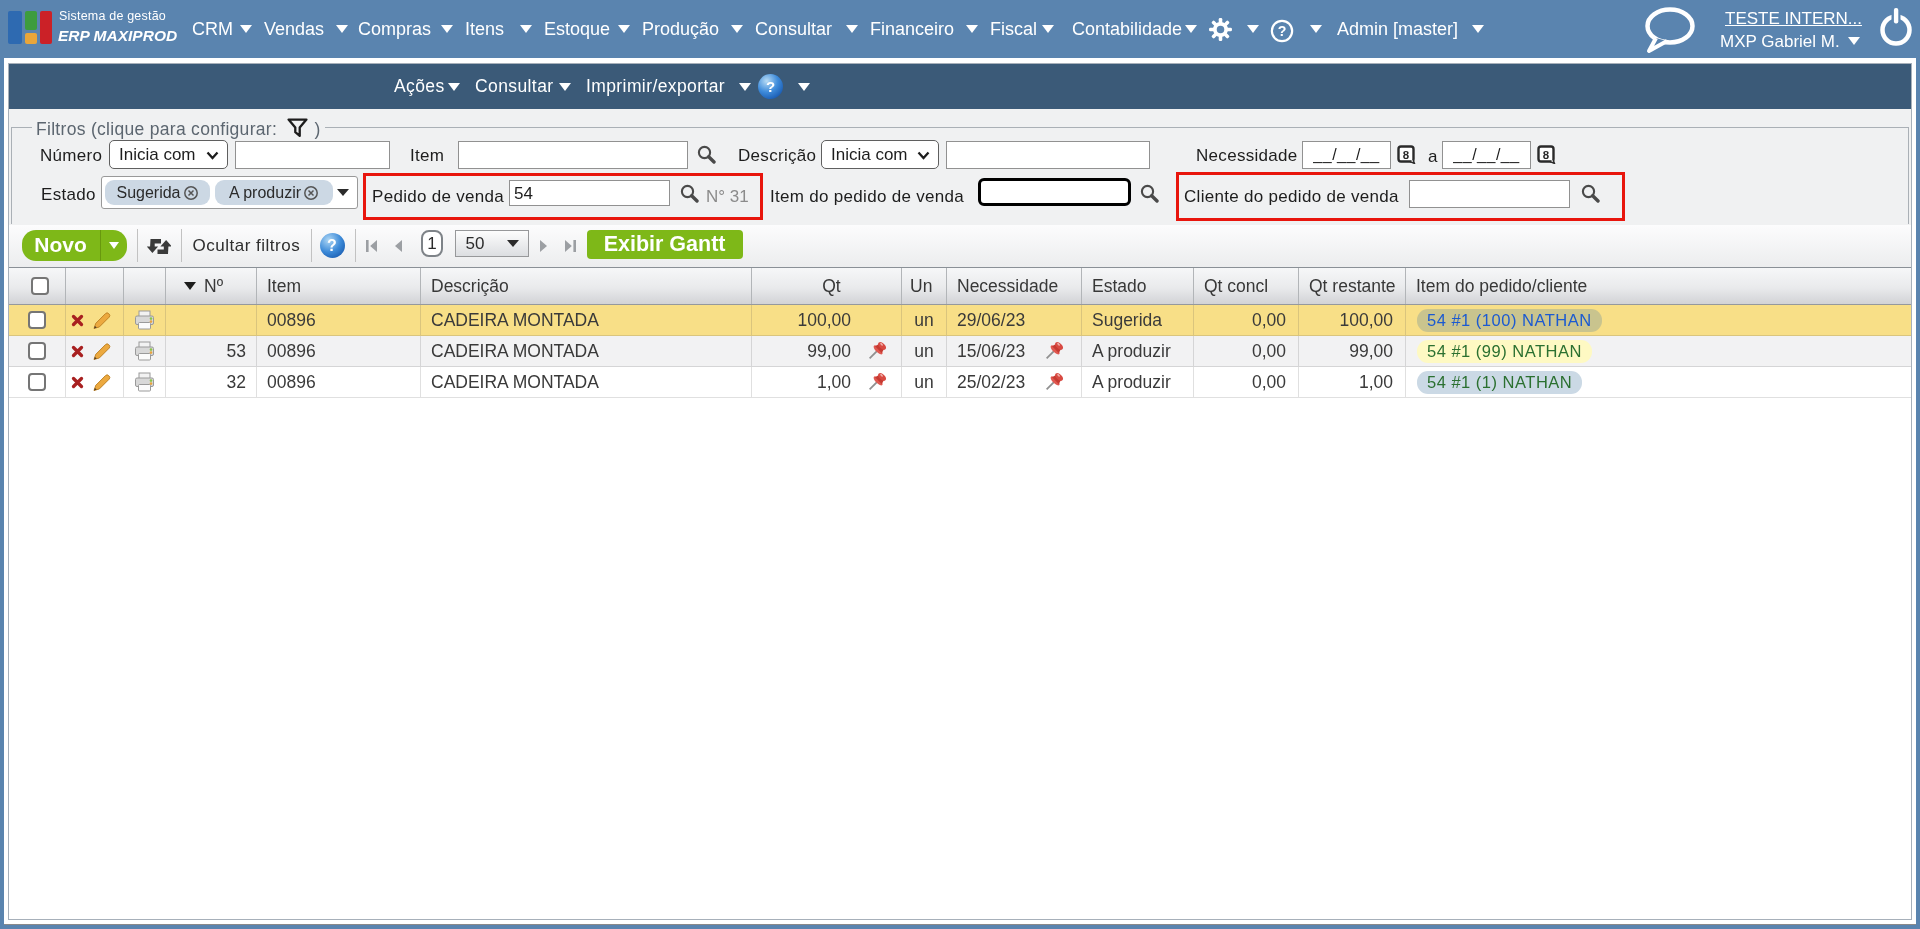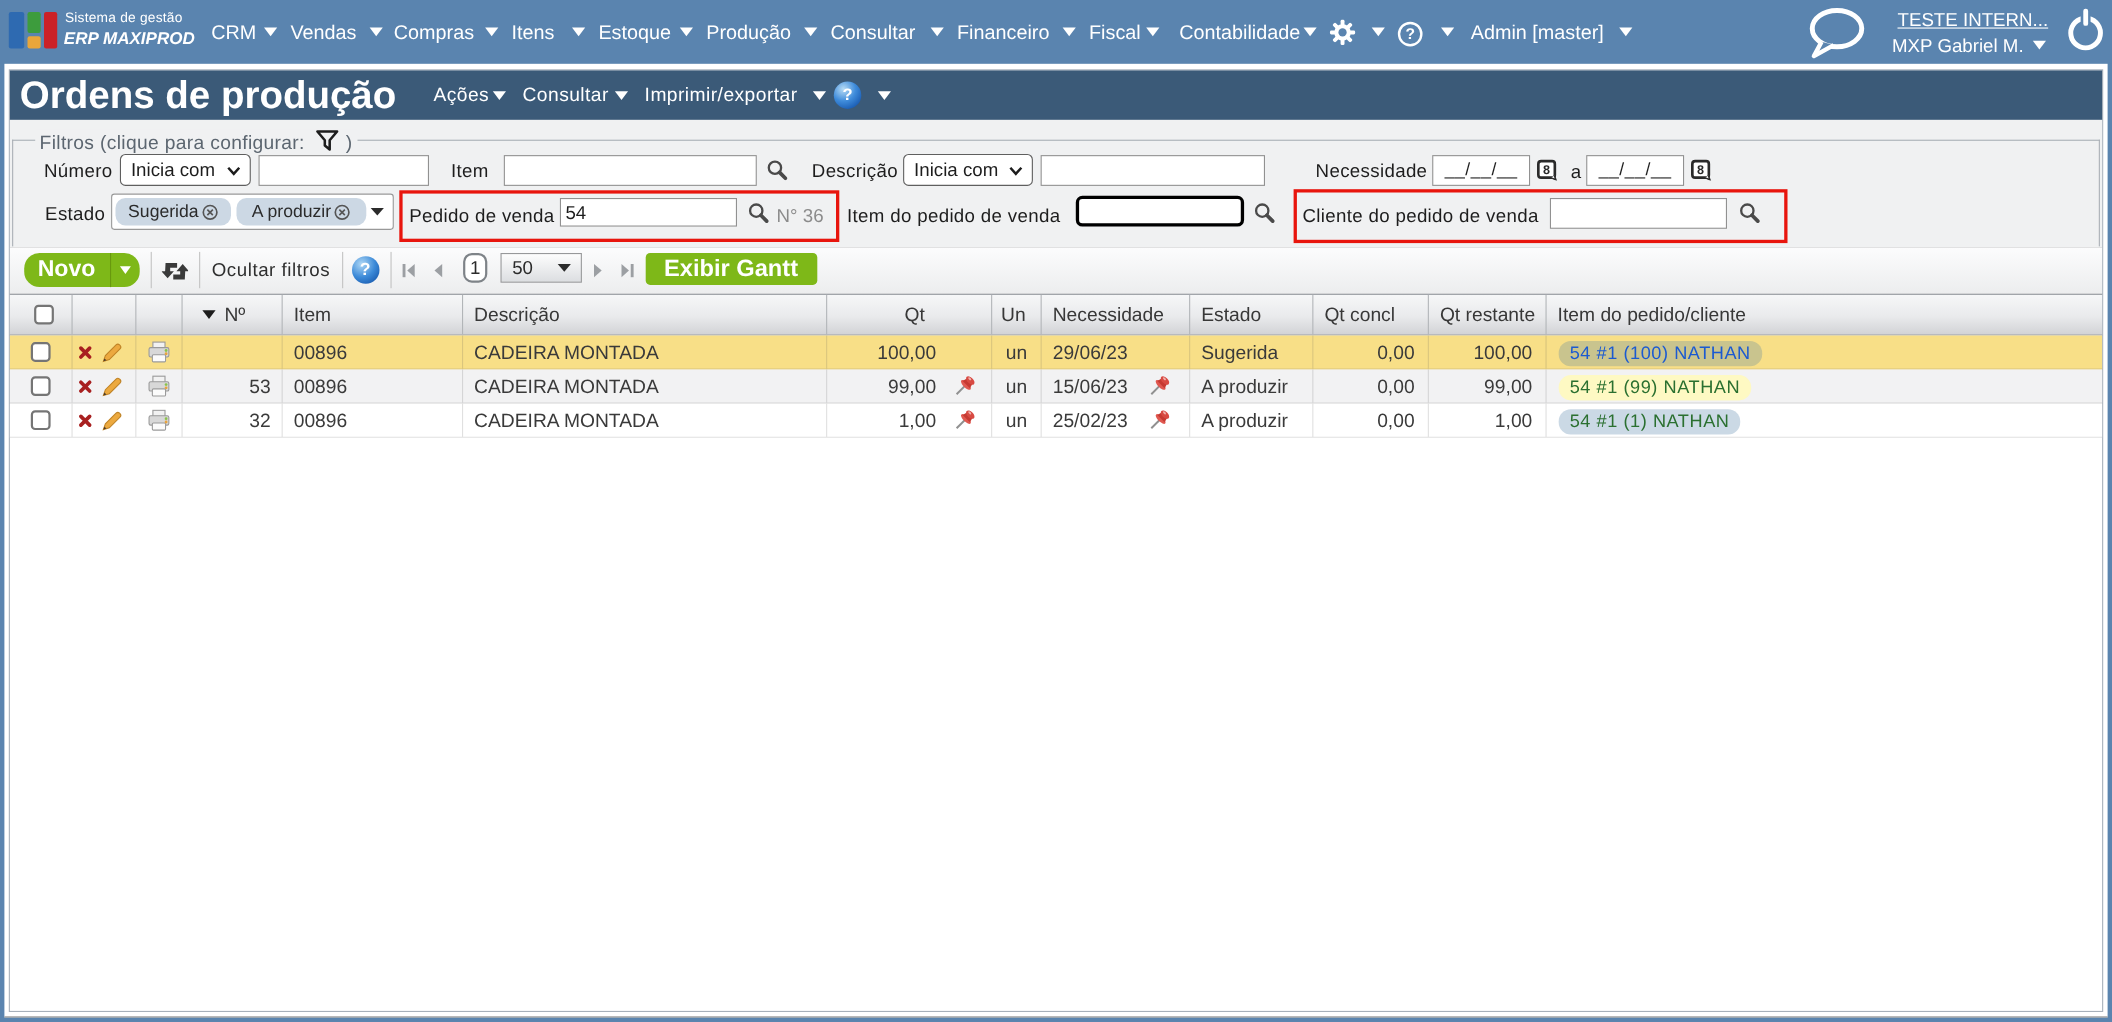--- a/index.html
+++ b/index.html
@@ -84,21 +84,20 @@
     <circle cx="18" cy="23" r="13.5" fill="none" stroke="#fff" stroke-width="4.5"></circle>
     <rect x="13.5" y="2" width="9" height="12" fill="#5a84af"></rect>
     <rect x="15.9" y="1" width="4.4" height="15.5" rx="2" fill="#fff"></rect>
   </svg>
 </div>
 
 <div class="abs" style="left:4px;top:58px;width:1912px;height:867px;background:#fff;border-bottom:1px solid #8a8a8a;box-sizing:border-box;"></div>
 <div class="abs" style="left:8px;top:63px;width:1904px;height:857px;border:1px solid #a7b0ba;box-sizing:border-box;background:#fff;"></div>
 
 <div class="abs" style="left:9px;top:64px;width:1902px;height:45px;background:#3b5a78;">
-  <div class="abs" style="left:9px;top:0;height:45px;display:flex;align-items:center;color:#fff;font-size:35px;font-weight:bold;">Ordens de produção</div>
   <div class="tmenu" style="left:385px;">Ações</div>
     <div class="abs tri-d" style="left:439px;top:19px;"></div>
   <div class="tmenu" style="left:466px;">Consultar</div>
     <div class="abs tri-d" style="left:550px;top:19px;"></div>
   <div class="tmenu" style="left:577px;">Imprimir/exportar</div>
     <div class="abs tri-d" style="left:730px;top:19px;"></div>
   <div class="abs" style="left:749px;top:10px;width:25px;height:25px;border-radius:50%;background:radial-gradient(circle at 35% 28%,#b8dcf5,#3f8cdb 45%,#1a5cb3 80%,#144a90);display:flex;align-items:center;justify-content:center;color:#fff;font-weight:bold;font-size:15px;">?</div>
   <div class="abs tri-d" style="left:789px;top:19px;"></div>
 </div>
 
@@ -164,21 +163,21 @@
   </div>
   <div class="abs tri-dk" style="left:328px;top:80px;"></div>
 
   <div class="abs" style="left:353.5px;top:64px;width:394px;height:41px;border:3px solid #e8150d;"></div>
   <div class="lbl" style="left:363px;top:78px;">Pedido de venda</div>
   <div class="inp" style="left:500px;top:71px;width:161px;font-size:17px;color:#1d1d1d;line-height:25px;padding-left:4px;box-sizing:border-box;">54</div>
   <svg class="mag" style="left:671px;top:75px;" width="19" height="19" viewBox="0 0 19 19">
       <circle cx="7.5" cy="7.5" r="5.6" fill="none" stroke="#4a4a4a" stroke-width="2.1"></circle>
       <path d="M11.7 11.7 L17 17" stroke="#4a4a4a" stroke-width="3.4" stroke-linecap="round"></path>
     </svg>
-  <div class="abs" style="left:697px;top:78px;color:#8b8b8b;font-size:17px;">N° 36</div>
+  <div class="abs" style="left:697px;top:78px;color:#8b8b8b;font-size:17px;">N° 31</div>
   <div class="lbl" style="left:761px;top:78px;">Item do pedido de venda</div>
   <div class="abs" style="left:969px;top:69px;width:153px;height:28px;background:#fff;border:3px solid #000;border-radius:6px;box-sizing:border-box;"></div>
   <svg class="mag" style="left:1131px;top:75px;" width="19" height="19" viewBox="0 0 19 19">
       <circle cx="7.5" cy="7.5" r="5.6" fill="none" stroke="#4a4a4a" stroke-width="2.1"></circle>
       <path d="M11.7 11.7 L17 17" stroke="#4a4a4a" stroke-width="3.4" stroke-linecap="round"></path>
     </svg>
 
   <div class="abs" style="left:1166.5px;top:63px;width:443px;height:43px;border:3px solid #e8150d;"></div>
   <div class="lbl" style="left:1175px;top:78px;">Cliente do pedido de venda</div>
   <div class="inp" style="left:1400px;top:71px;width:159px;"></div>

